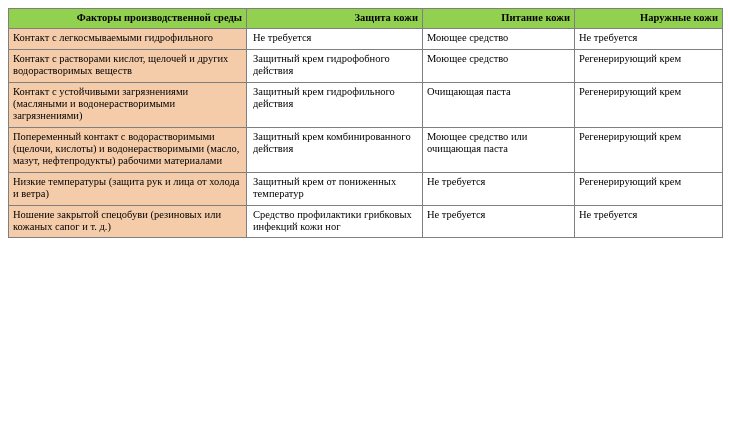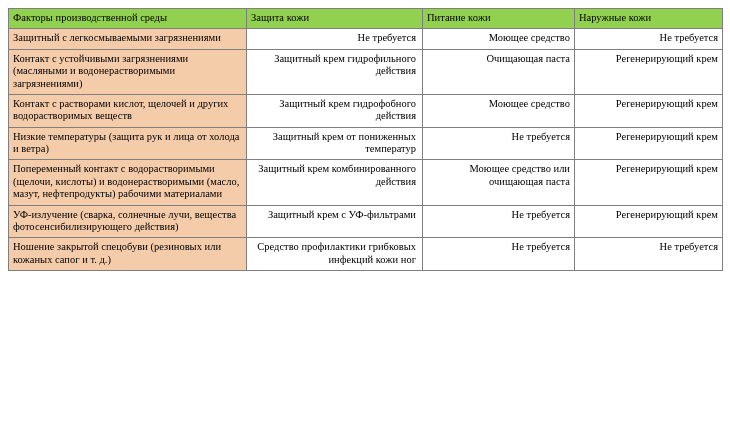--- a/index.html
+++ b/index.html
@@ -32,36 +32,36 @@
   table.grid col.c3 { width: 148px; }
 
   table.grid th,
   table.grid td {
     border: 1px solid #7f7f7f;
     vertical-align: top;
     padding: 3px 4px 4px 4px;
   }
   thead th {
     background: #92d050;
-    text-align: left;
-    font-weight: normal;
+    text-align: right;
+    font-weight: bold;
     font-size: 10.5px;
     padding: 4px 3px 5px 3px;
     vertical-align: middle;
   }
   thead th.h0 { background: #92d050; }
   tbody td.col0 {
     background: #f5ccaa;
     text-align: left;
   }
   tbody td.col1,
   tbody td.col2,
   tbody td.col3 {
     background: #ffffff;
-    text-align: right;
+    text-align: left;
   }
   tbody td.col1 { padding-left: 6px; padding-right: 6px; }
 </style>
 </head>
 <body>
 
 <div class="sheet">
   <table class="grid">
     <colgroup>
       <col class="c0">
@@ -72,52 +72,46 @@
     <thead>
       <tr>
         <th class="h0">Факторы производственной среды</th>
         <th class="h1">Защита кожи</th>
         <th class="h2">Питание кожи</th>
         <th class="h3">Наружные кожи</th>
       </tr>
     </thead>
     <tbody>
       <tr>
-        <td class="col0">Защитный с легкосмываемыми загрязнениями</td>
+        <td class="col0">Контакт с легкосмываемыми гидрофильного</td>
         <td class="col1">Не требуется</td>
         <td class="col2">Моющее средство</td>
         <td class="col3">Не требуется</td>
-      </tr>
-      <tr>
-        <td class="col0">Контакт с устойчивыми загрязнениями (масляными и водонерастворимыми загрязнениями)</td>
-        <td class="col1">Защитный крем гидрофильного действия</td>
-        <td class="col2">Очищающая паста</td>
-        <td class="col3">Регенерирующий крем</td>
       </tr>
       <tr>
         <td class="col0">Контакт с растворами кислот, щелочей и других водорастворимых веществ</td>
         <td class="col1">Защитный крем гидрофобного действия</td>
         <td class="col2">Моющее средство</td>
         <td class="col3">Регенерирующий крем</td>
       </tr>
       <tr>
-        <td class="col0">Низкие температуры (защита рук и лица от холода и ветра)</td>
-        <td class="col1">Защитный крем от пониженных температур</td>
-        <td class="col2">Не требуется</td>
+        <td class="col0">Контакт с устойчивыми загрязнениями (масляными и водонерастворимыми загрязнениями)</td>
+        <td class="col1">Защитный крем гидрофильного действия</td>
+        <td class="col2">Очищающая паста</td>
         <td class="col3">Регенерирующий крем</td>
       </tr>
       <tr>
         <td class="col0">Попеременный контакт с водорастворимыми (щелочи, кислоты) и водонерастворимыми (масло, мазут, нефтепродукты) рабочими материалами</td>
         <td class="col1">Защитный крем комбинированного действия</td>
         <td class="col2">Моющее средство или очищающая паста</td>
         <td class="col3">Регенерирующий крем</td>
       </tr>
       <tr>
-        <td class="col0">УФ-излучение (сварка, солнечные лучи, вещества фотосенсибилизирующего действия)</td>
-        <td class="col1">Защитный крем с УФ-фильтрами</td>
+        <td class="col0">Низкие температуры (защита рук и лица от холода и ветра)</td>
+        <td class="col1">Защитный крем от пониженных температур</td>
         <td class="col2">Не требуется</td>
         <td class="col3">Регенерирующий крем</td>
       </tr>
       <tr>
         <td class="col0">Ношение закрытой спецобуви (резиновых или кожаных сапог и т. д.)</td>
         <td class="col1">Средство профилактики грибковых инфекций кожи ног</td>
         <td class="col2">Не требуется</td>
         <td class="col3">Не требуется</td>
       </tr>
     </tbody>

